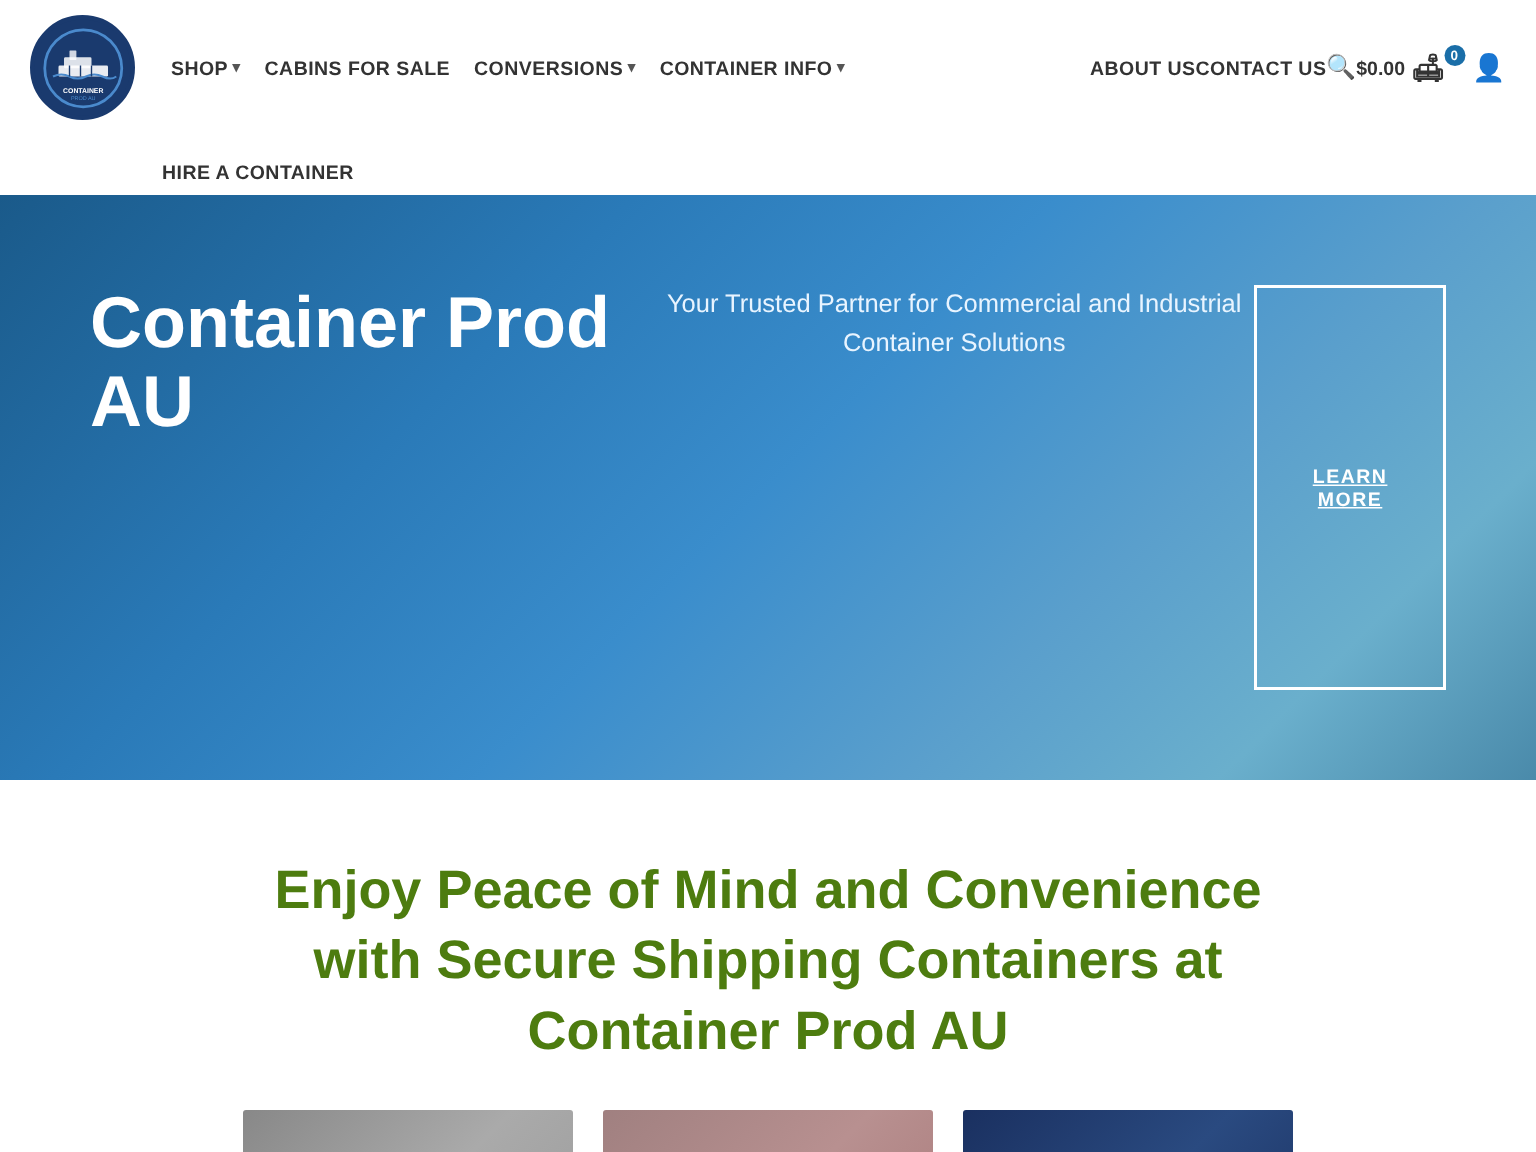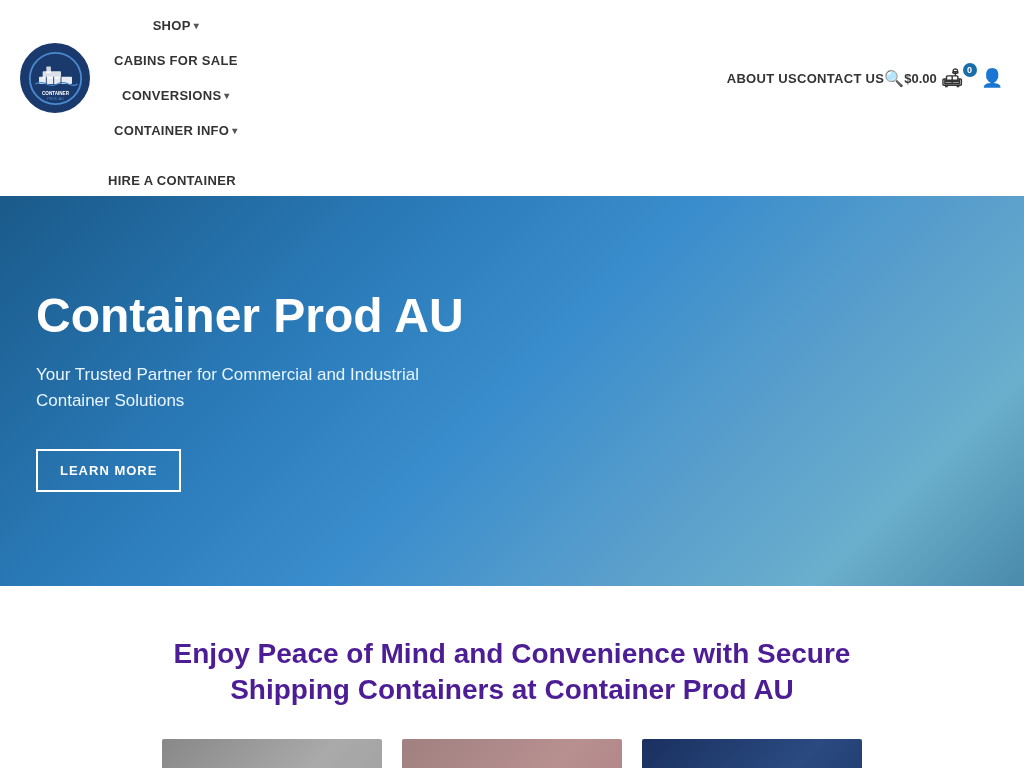--- a/index.html
+++ b/index.html
@@ -43,21 +43,20 @@
     }
     .logo-circle svg {
       width: 55px;
       height: 55px;
     }
     .nav-links-row1 {
       display: flex;
       align-items: center;
       gap: 4px;
       margin-left: 10px;
-      flex-direction: column;
     }
     .nav-link {
       color: #333;
       text-decoration: none;
       font-size: 13px;
       font-weight: 600;
       text-transform: uppercase;
       letter-spacing: 0.3px;
       padding: 8px 6px;
       display: flex;
@@ -131,39 +130,40 @@
       padding-bottom: 0;
       padding-left: 82px;
       margin-top: 15px;
     }
 
     
     .hero {
       background: linear-gradient(135deg, #1a5a8a 0%, #2a7ab8 30%, #3a8dcc 50%, #5a9fcc 70%, #6aafcc 85%, #4a8aaa 100%);
       min-height: 390px;
       display: flex;
-      flex-direction: column;
+      flex-direction: row;
       justify-content: center;
-      padding: 60px 60px 60px 36px;
+      padding: 60px 60px 60px 60px;
       position: relative;
     }
     .hero-title {
       color: #fff;
       font-size: 48px;
       font-weight: 700;
       margin-bottom: 20px;
       line-height: 1.1;
     }
     .hero-subtitle {
       color: #e8f4ff;
       font-size: 17px;
       font-weight: 400;
       margin-bottom: 36px;
       max-width: 400px;
       line-height: 1.5;
+      text-align: center;
     }
     .hero-buttons {
       display: flex;
       gap: 16px;
     }
     .btn-shop-now {
       background: #fff;
       color: #222;
       border: 2px solid #fff;
       padding: 12px 22px;
@@ -176,32 +176,33 @@
     .btn-learn-more {
       background: transparent;
       color: #fff;
       border: 2px solid #fff;
       padding: 12px 22px;
       font-size: 13px;
       font-weight: 700;
       text-transform: uppercase;
       letter-spacing: 1px;
       cursor: pointer;
+      text-decoration: underline;
     }
 
     
     .section-title-area {
       background: #fff;
       text-align: center;
       padding: 50px 60px 30px 60px;
     }
     .section-title {
-      font-size: 28px;
+      font-size: 36px;
       font-weight: 700;
-      color: #4c1d95;
+      color: #4d7c0f;
       line-height: 1.3;
       max-width: 700px;
       margin: 0 auto;
     }
 
     
     .card-row {
       display: flex;
       gap: 0;
       padding: 0 60px 30px 60px;

